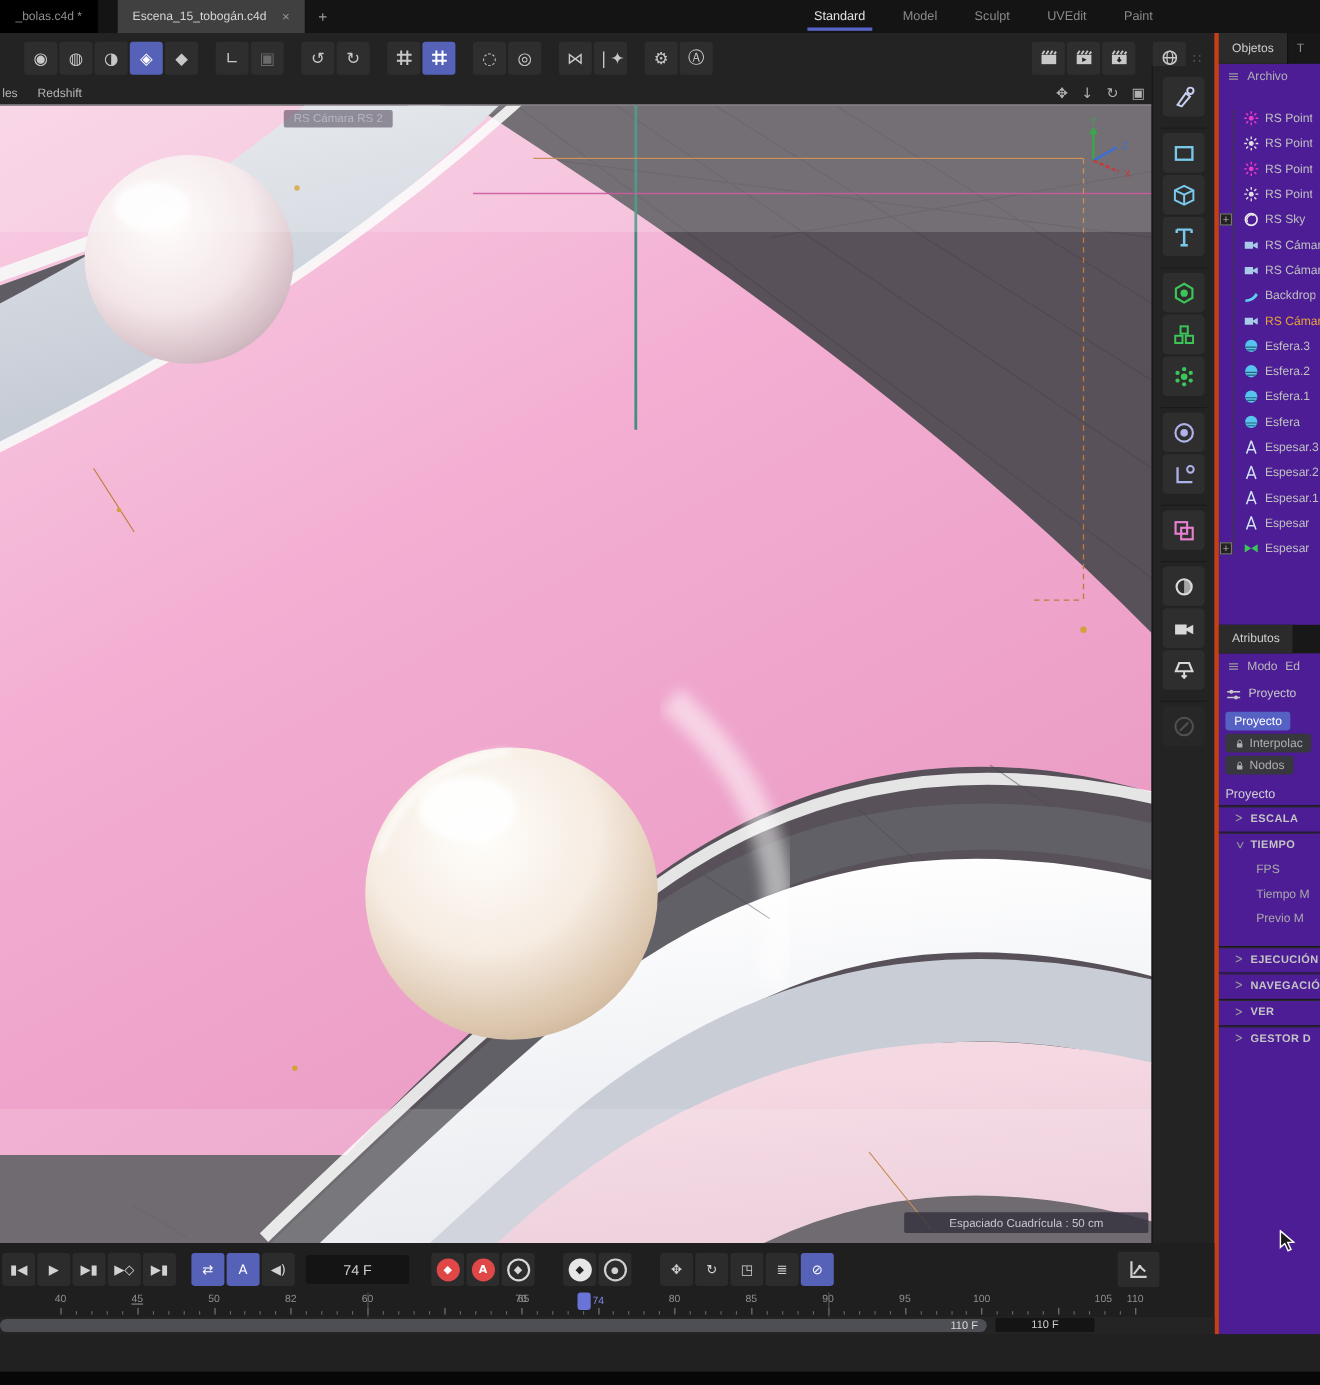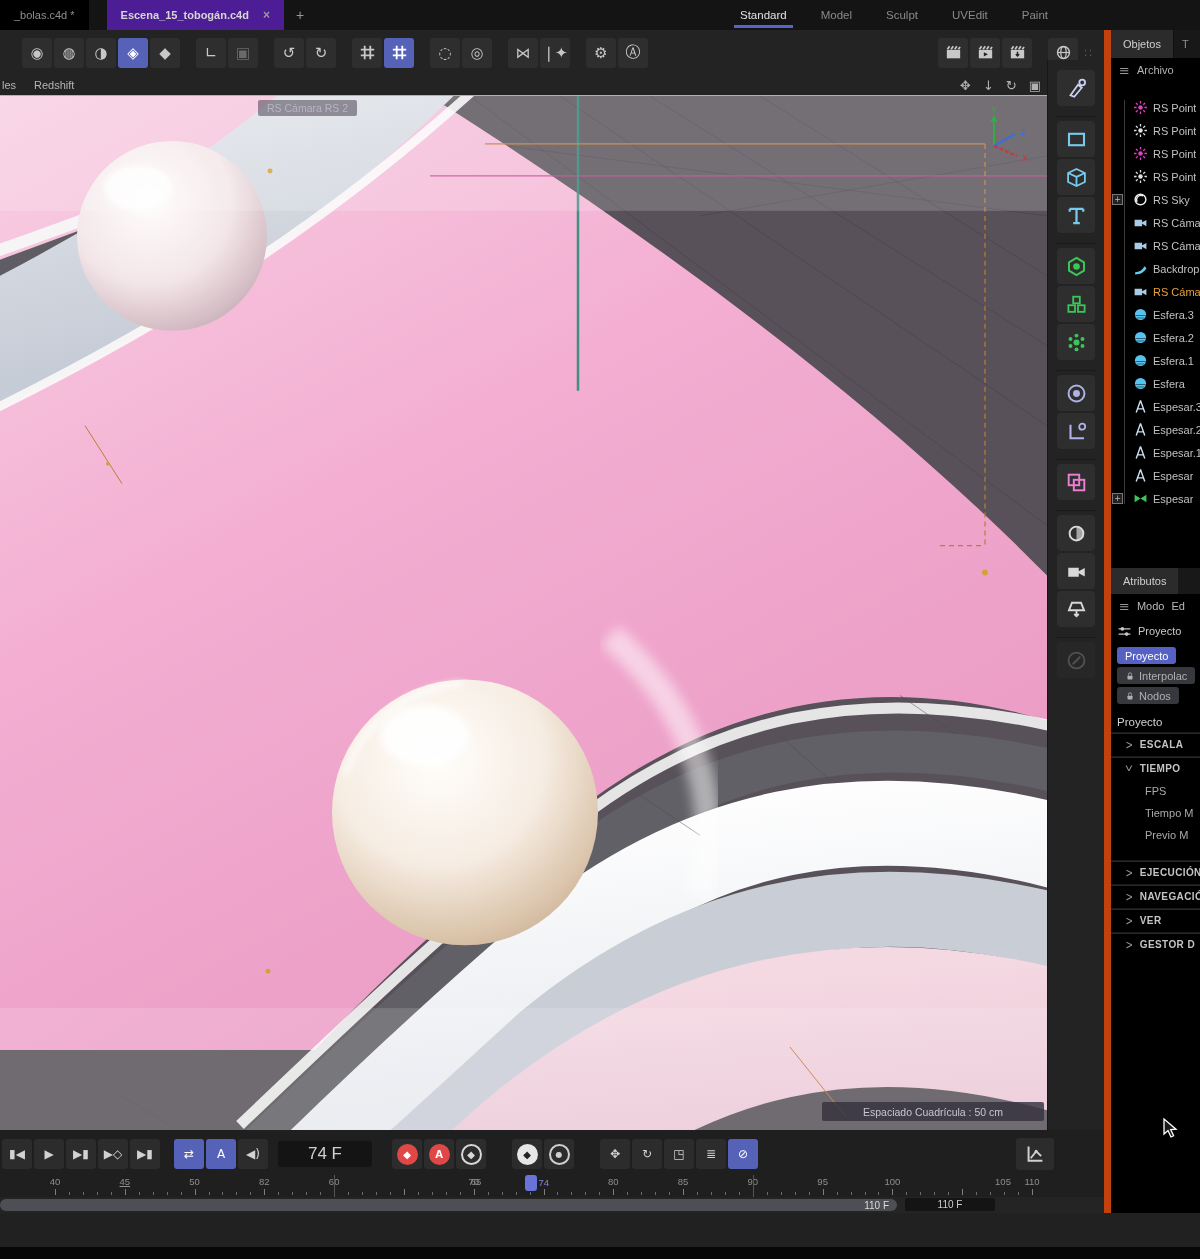--- a/index.html
+++ b/index.html
@@ -5,21 +5,21 @@
   html,body{margin:0;padding:0;background:#000;}
   .app{position:relative;width:1200px;height:1259px;overflow:hidden;background:#1e1e1e;
        font-family:"Liberation Sans","DejaVu Sans",sans-serif;color:#b8b8b8;font-size:11px;
        -webkit-font-smoothing:antialiased;}
   .glyph{font-family:"DejaVu Sans",sans-serif;}
 
   
   .tabbar{position:absolute;left:0;top:0;width:1200px;height:30px;background:#141414;display:flex;align-items:stretch;}
   .tab{display:flex;align-items:center;padding:0 14px;color:#8f8f8f;font-size:11px;white-space:nowrap;}
   .tab-partial{background:#000000;max-width:96px;overflow:hidden;}
-  .tab-active{background:#4c1d95;color:#d6d6d6;margin-left:18px;font-weight:bold;}
+  .tab-active{background:#404040;color:#d6d6d6;margin-left:18px;}
   .tclose{margin-left:14px;color:#9a9a9a;font-size:12px;}
   .tab-new{display:flex;align-items:center;padding:0 12px;color:#9a9a9a;font-size:14px;}
   .layout-tabs{position:absolute;left:740px;top:0;height:30px;display:flex;align-items:center;gap:34px;}
   .ltab{color:#8a8a8a;font-size:11.5px;position:relative;white-space:nowrap;}
   .ltab.active{color:#e2e2e2;}
   .ltab.active::after{content:"";position:absolute;left:-6px;right:-6px;bottom:-7px;height:3px;background:#5663c8;}
 
   
   .toolbar{position:absolute;left:0;top:30px;width:1104px;height:45px;background:#232323;display:flex;align-items:center;padding-left:22px;box-sizing:border-box;}
   .tgroup{display:flex;gap:2px;margin-right:16px;}
@@ -47,21 +47,21 @@
   .gizmo{position:absolute;left:975px;top:8px;}
 
   
   .vtoolbar{position:absolute;left:1047px;top:60px;width:57px;height:1070px;background:#232323;border-left:1px solid #171717;box-sizing:border-box;padding-top:8px;}
   .vbtn{width:38px;height:36px;margin:2px auto;border-radius:4px;background:#2e2e2e;display:flex;align-items:center;justify-content:center;}
   .vbtn svg{width:21px;height:21px;}
   .vbtn.dim{opacity:.45;}
   .vsep{height:6px;margin:4px 7px;border-bottom:1px solid #1a1a1a;}
 
   
-  .rightpanel{position:absolute;left:1104px;top:30px;width:96px;height:1183px;background:#000000;border-left:7px solid #c2410c;box-sizing:border-box;overflow:hidden;}
+  .rightpanel{position:absolute;left:1104px;top:30px;width:96px;height:1183px;background:#4c1d95;border-left:4px solid #c2410c;box-sizing:border-box;overflow:hidden;}
   .om-tabs{height:28px;background:#181818;display:flex;align-items:stretch;}
   .om-tab{display:flex;align-items:center;padding:0 12px;color:#cfcfcf;font-size:11px;}
   .om-tab.active{background:#2b2b2b;}
   .om-tab.rest{color:#8f8f8f;border-left:1px solid #101010;padding:0 8px;}
   .om-menu{height:24px;display:flex;align-items:center;gap:7px;padding-left:8px;color:#b2b2b2;}
   .burger{color:#9a9a9a;font-size:13px;}
   .om-tree{position:relative;padding-top:14px;}
   .treeline{position:absolute;left:13px;top:18px;bottom:6px;width:1px;background:#3a3a3a;}
   .orow{position:relative;height:23px;display:flex;align-items:center;padding-left:22px;white-space:nowrap;}
   .orow .exp{position:absolute;left:1px;top:6px;width:9px;height:9px;border:1px solid #777;background:#222;
@@ -94,21 +94,21 @@
   .t-row1{position:absolute;left:0;top:8px;height:32px;display:flex;align-items:center;padding-left:2px;width:1104px;box-sizing:border-box;}
   .pbtn{width:30px;height:30px;margin-right:2px;border-radius:3px;background:#2c2c2c;display:flex;align-items:center;justify-content:center;
         color:#d2d2d2;font-size:12px;white-space:nowrap;}
   .pbtn.active{background:#5661b8;color:#fff;}
   .pbtn .circ{width:21px;height:21px;border-radius:50%;display:flex;align-items:center;justify-content:center;font-size:10px;}
   .circ.red{background:#e04848;color:#fff;font-weight:bold;}
   .circ.white{border:2px solid #d8d8d8;color:#d8d8d8;box-sizing:border-box;}
   .circ.solid{background:#e6e6e6;color:#222;}
   .circ.outline{border:2px solid #cfcfcf;color:#cfcfcf;box-sizing:border-box;font-size:8px;}
   .tgap{width:12px;}
-  .framefield{width:94px;height:26px;background:#141414;border-radius:3px;margin:0 8px;display:flex;align-items:center;justify-content:center;color:#cfcfcf;font-size:17px;}
+  .framefield{width:94px;height:26px;background:#141414;border-radius:3px;margin:0 8px;display:flex;align-items:center;justify-content:center;color:#cfcfcf;font-size:13px;}
   .graphbtn{position:absolute;right:50px;top:0;width:38px;height:32px;border-radius:3px;background:#2c2c2c;display:flex;align-items:center;justify-content:center;}
   .graphbtn svg{width:20px;height:20px;}
 
   .t-ruler{position:absolute;left:0;top:45px;width:1104px;height:22px;}
   .rlabel{position:absolute;top:1px;transform:translateX(-50%);color:#8f8f8f;font-size:9.5px;}
   .tick{position:absolute;bottom:2px;width:1px;background:#7d7d7d;opacity:.8;}
   .vmark{position:absolute;top:0;bottom:0;width:1px;background:#55555a;}
   .playhead{position:absolute;left:523px;top:0;width:12px;height:16px;background:#6a74d8;border-radius:3px;}
   .playhead-label{position:absolute;left:537px;top:2px;color:#7d88e0;font-size:9.5px;}
 

